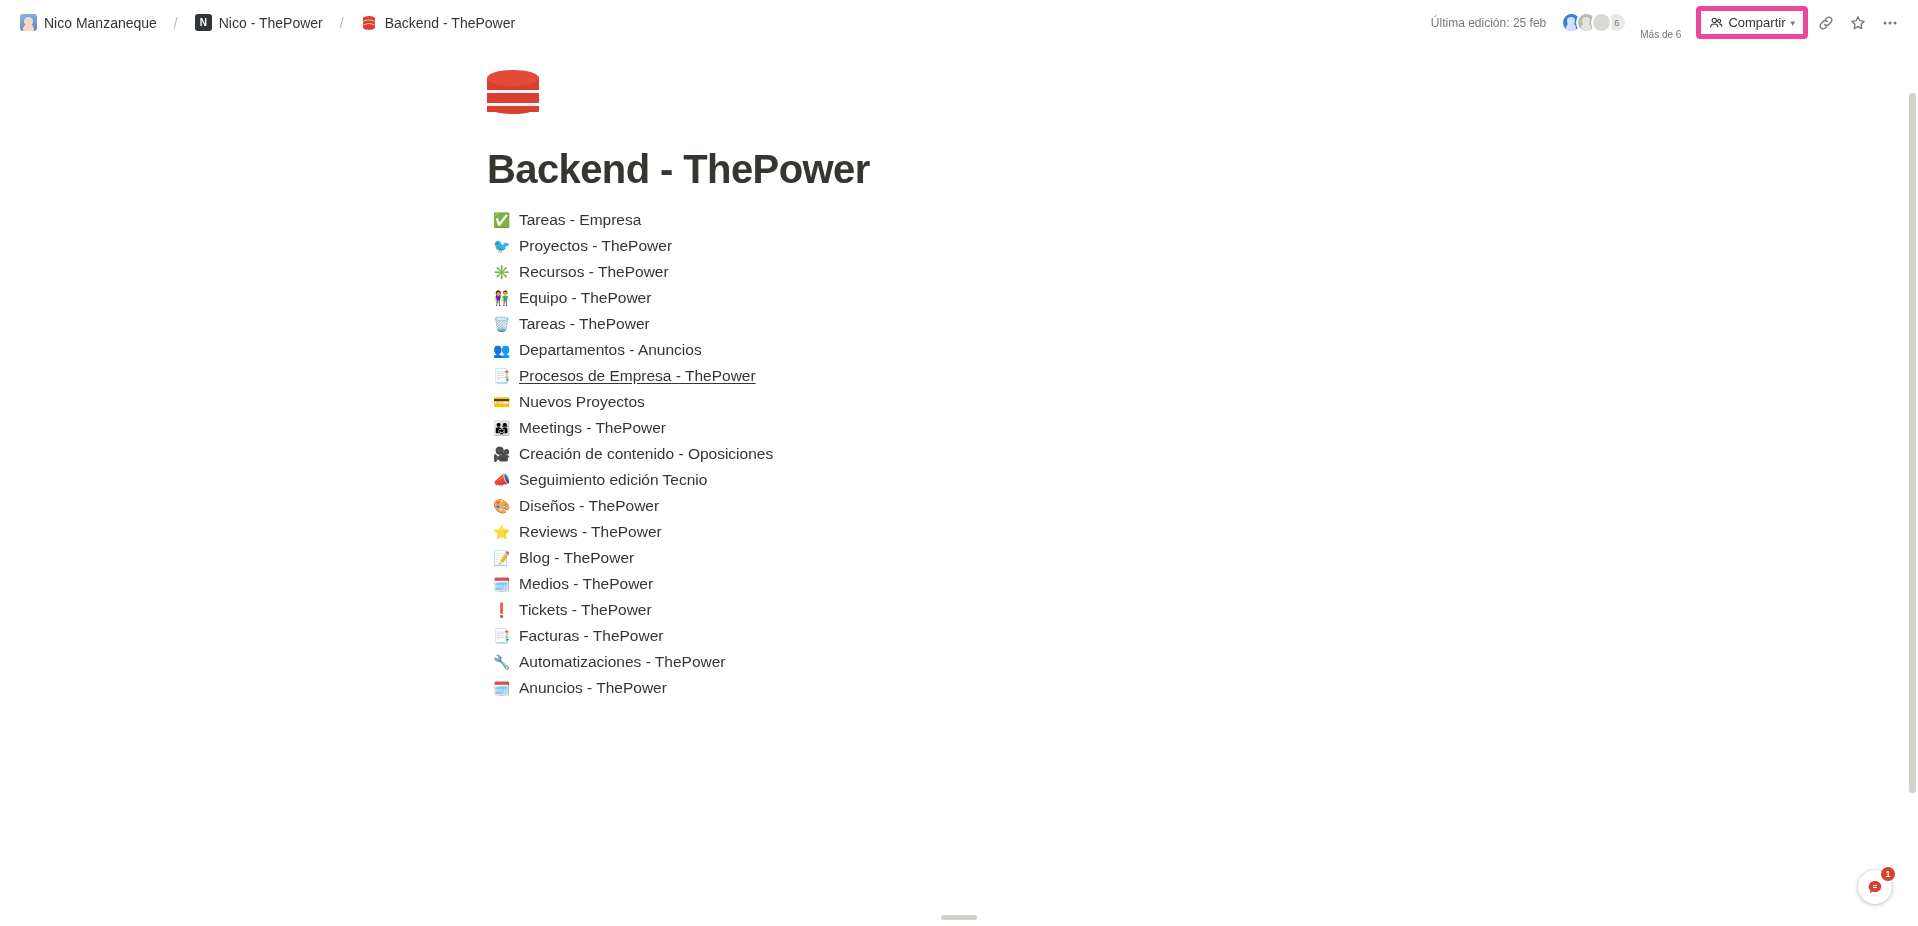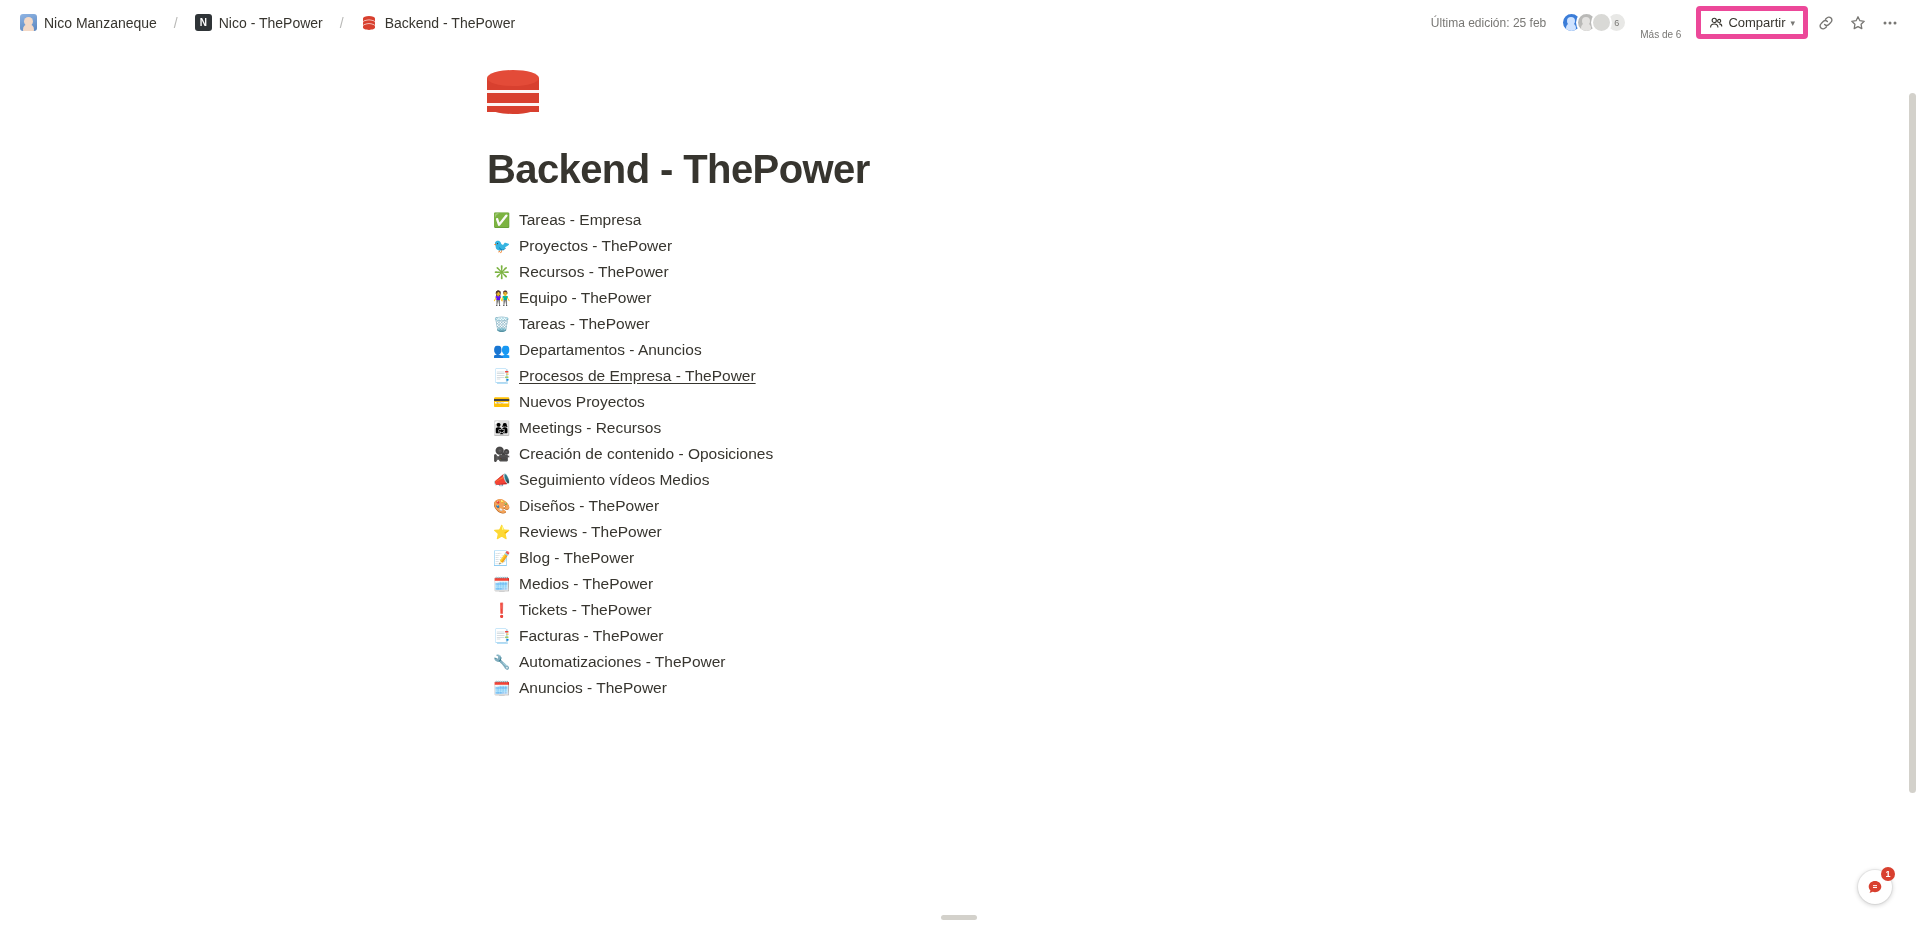--- a/index.html
+++ b/index.html
@@ -418,31 +418,31 @@
       <span class="link-label">Procesos de Empresa - ThePower</span>
     </div>
 
     <div class="link-row">
       <span class="link-ico">💳</span>
       <span class="link-label">Nuevos Proyectos</span>
     </div>
 
     <div class="link-row">
       <span class="link-ico">👨‍👩‍👧</span>
-      <span class="link-label">Meetings - Recursos</span>
+      <span class="link-label">Meetings - ThePower</span>
     </div>
 
     <div class="link-row">
       <span class="link-ico">🎥</span>
       <span class="link-label">Creación de contenido - Oposiciones</span>
     </div>
 
     <div class="link-row">
       <span class="link-ico">📣</span>
-      <span class="link-label">Seguimiento vídeos Medios</span>
+      <span class="link-label">Seguimiento edición Tecnio</span>
     </div>
 
     <div class="link-row">
       <span class="link-ico">🎨</span>
       <span class="link-label">Diseños - ThePower</span>
     </div>
 
     <div class="link-row">
       <span class="link-ico">⭐</span>
       <span class="link-label">Reviews - ThePower</span>

